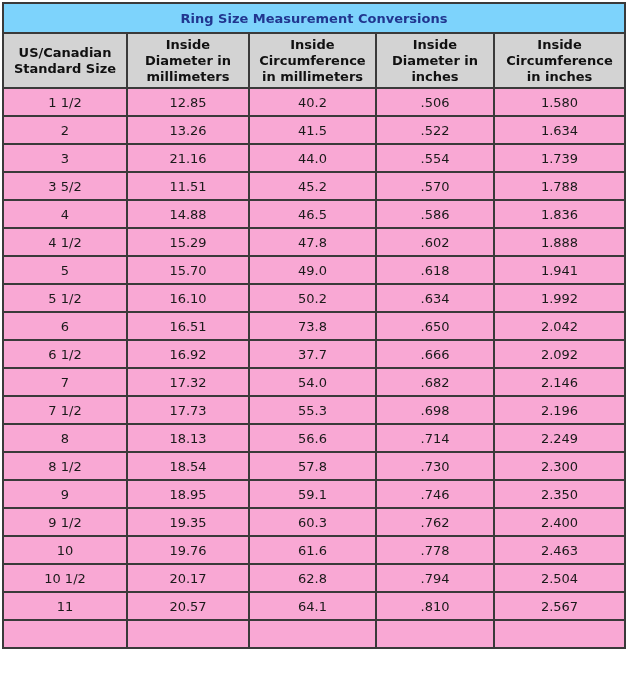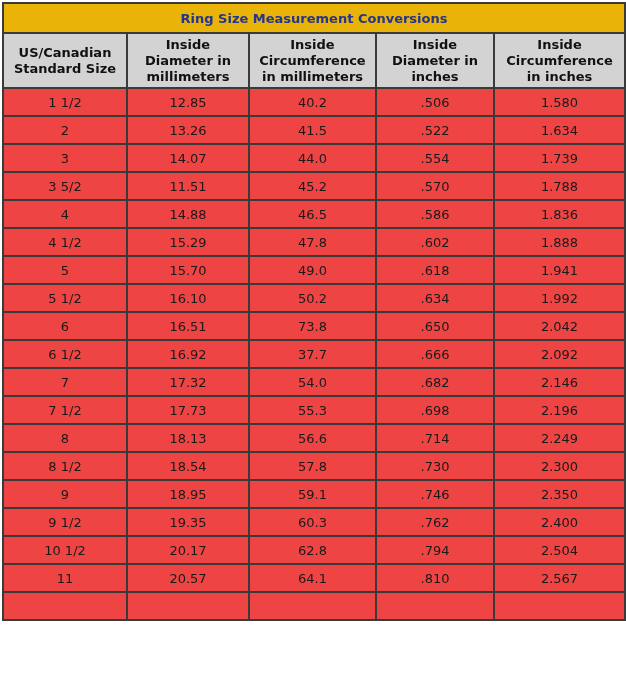--- a/index.html
+++ b/index.html
@@ -20,38 +20,38 @@
     table-layout: fixed;
   }
   table.ring-table th,
   table.ring-table td {
     border: 2px solid #3a3a3a;
     text-align: center;
     vertical-align: middle;
   }
   tr.title-row td {
     height: 30px;
-    background: #eab308;
+    background: #7dd3fc;
     color: #21368f;
     font-weight: bold;
     font-size: 13px;
   }
   tr.header-row th {
     height: 55px;
     background: #d3d3d3;
     color: #111111;
     font-weight: bold;
     font-size: 13px;
     line-height: 16px;
     white-space: pre-line;
     padding: 2px 4px;
   }
   tbody.data-rows tr {
     height: 28px;
-    background: #ef4444;
+    background: #f9a8d4;
   }
   tbody.data-rows td {
     color: #1a1a1a;
     font-size: 13px;
   }
   tr.partial-row {
     height: 28px;
     background: #ffffff;
   }
 </style>
@@ -98,21 +98,21 @@
         </tr>
         <tr>
           <td>2</td>
           <td>13.26</td>
           <td>41.5</td>
           <td>.522</td>
           <td>1.634</td>
         </tr>
         <tr>
           <td>3</td>
-          <td>14.07</td>
+          <td>21.16</td>
           <td>44.0</td>
           <td>.554</td>
           <td>1.739</td>
         </tr>
         <tr>
           <td>3 5/2</td>
           <td>11.51</td>
           <td>45.2</td>
           <td>.570</td>
           <td>1.788</td>
@@ -195,20 +195,27 @@
           <td>2.350</td>
         </tr>
         <tr>
           <td>9 1/2</td>
           <td>19.35</td>
           <td>60.3</td>
           <td>.762</td>
           <td>2.400</td>
         </tr>
         <tr>
+          <td>10</td>
+          <td>19.76</td>
+          <td>61.6</td>
+          <td>.778</td>
+          <td>2.463</td>
+        </tr>
+        <tr>
           <td>10 1/2</td>
           <td>20.17</td>
           <td>62.8</td>
           <td>.794</td>
           <td>2.504</td>
         </tr>
         <tr>
           <td>11</td>
           <td>20.57</td>
           <td>64.1</td>

